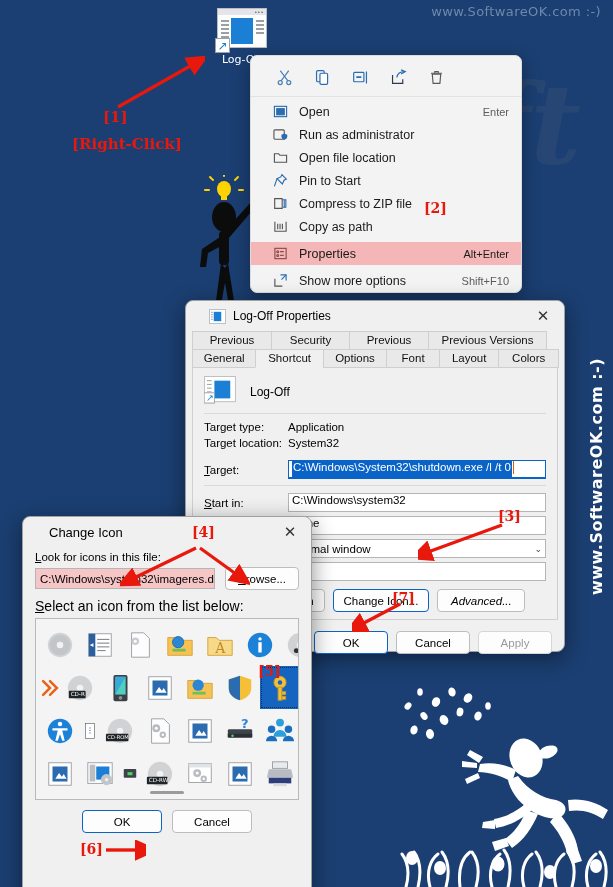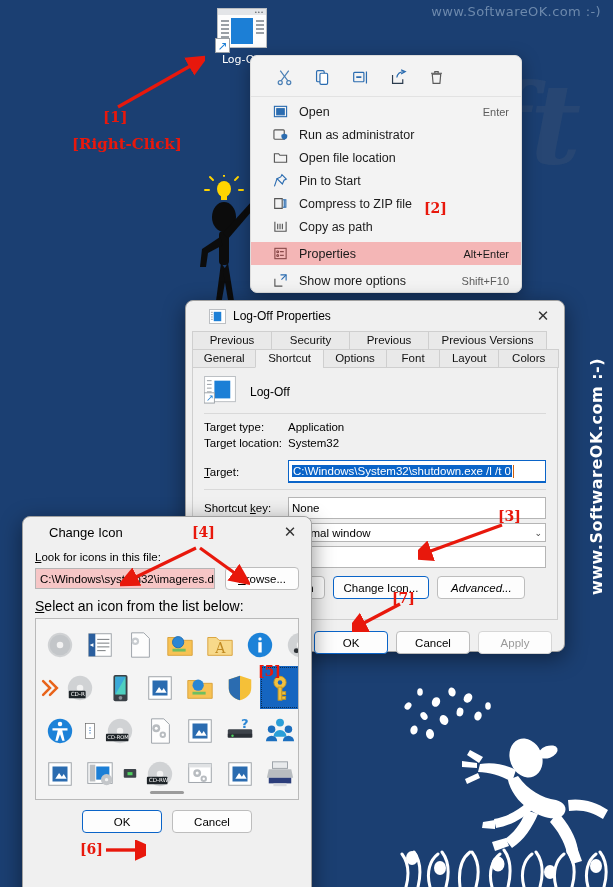--- a/index.html
+++ b/index.html
@@ -125,21 +125,21 @@
 
   .panel {
     background:#f0f0f0; border:1px solid #cfcfcf; border-top:none;
     margin:0 6px; padding:8px 11px 9px 11px; position:relative;
   }
   .frow { display:flex; align-items:center; margin-bottom:4px; }
   .flbl { width:84px; flex:0 0 84px; font-size:11.5px; }
   .fval { font-size:11.5px; }
   .finput {
     flex:1; height:19px; background:#fff; border:1px solid #b5b5b5;
-    font-size:11.5px; padding:10px 3px; display:flex; align-items:center;
+    font-size:11.5px; padding:0 3px; display:flex; 
     overflow:hidden; white-space:nowrap;
   }
   .finput.focus { border:1px solid #0a64c8; border-bottom-width:2px; }
   .sel-text { background:#0a64c8; color:#fff; padding:0 1px; }
   .caret { display:inline-block; width:1px; height:13px; background:#d4600a; margin-left:1px; vertical-align:middle;}
   .hr { height:1px; background:#d9d9d9; margin:6px 0 7px 0; }
   .combo {
     flex:1; height:19px; background:#fff; border:1px solid #b5b5b5;
     font-size:11.5px; padding:0 3px; display:flex; align-items:center;
     justify-content:space-between;
@@ -453,20 +453,26 @@
     </div>
     <div class="frow" style="margin-top:11px;">
       <span class="flbl"><span class="u">T</span><span>arget:</span></span>
       <span class="finput focus">
         <span class="sel-text">C:\Windows\System32\shutdown.exe /l /t 0</span>
           <span class="caret"></span>
       </span>
     </div>
     <div class="hr"></div>
     <div class="frow">
+      <span class="flbl"><span class="u">S</span>tart in:</span>
+      <span class="finput">
+        <span>C:\Windows\system32</span>
+      </span>
+    </div>
+    <div class="frow">
       <span class="flbl">Shortcut <span class="u">k</span>ey:</span>
       <span class="finput">
         <span>None</span>
       </span>
     </div>
     <div class="frow">
       <span class="flbl"><span class="u">R</span>un:</span>
       <span class="combo">
         <span>Normal window</span>
         <span style="font-size:9px; color:#444;">⌄</span>

